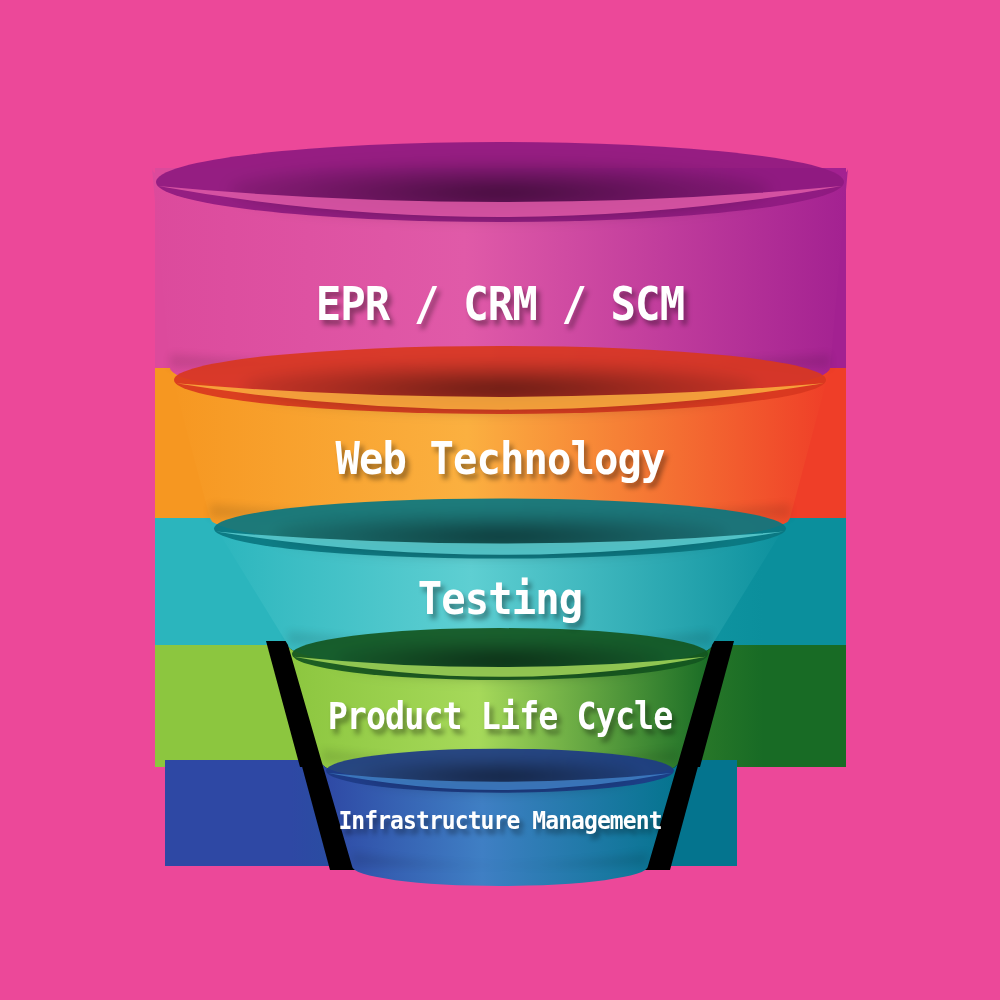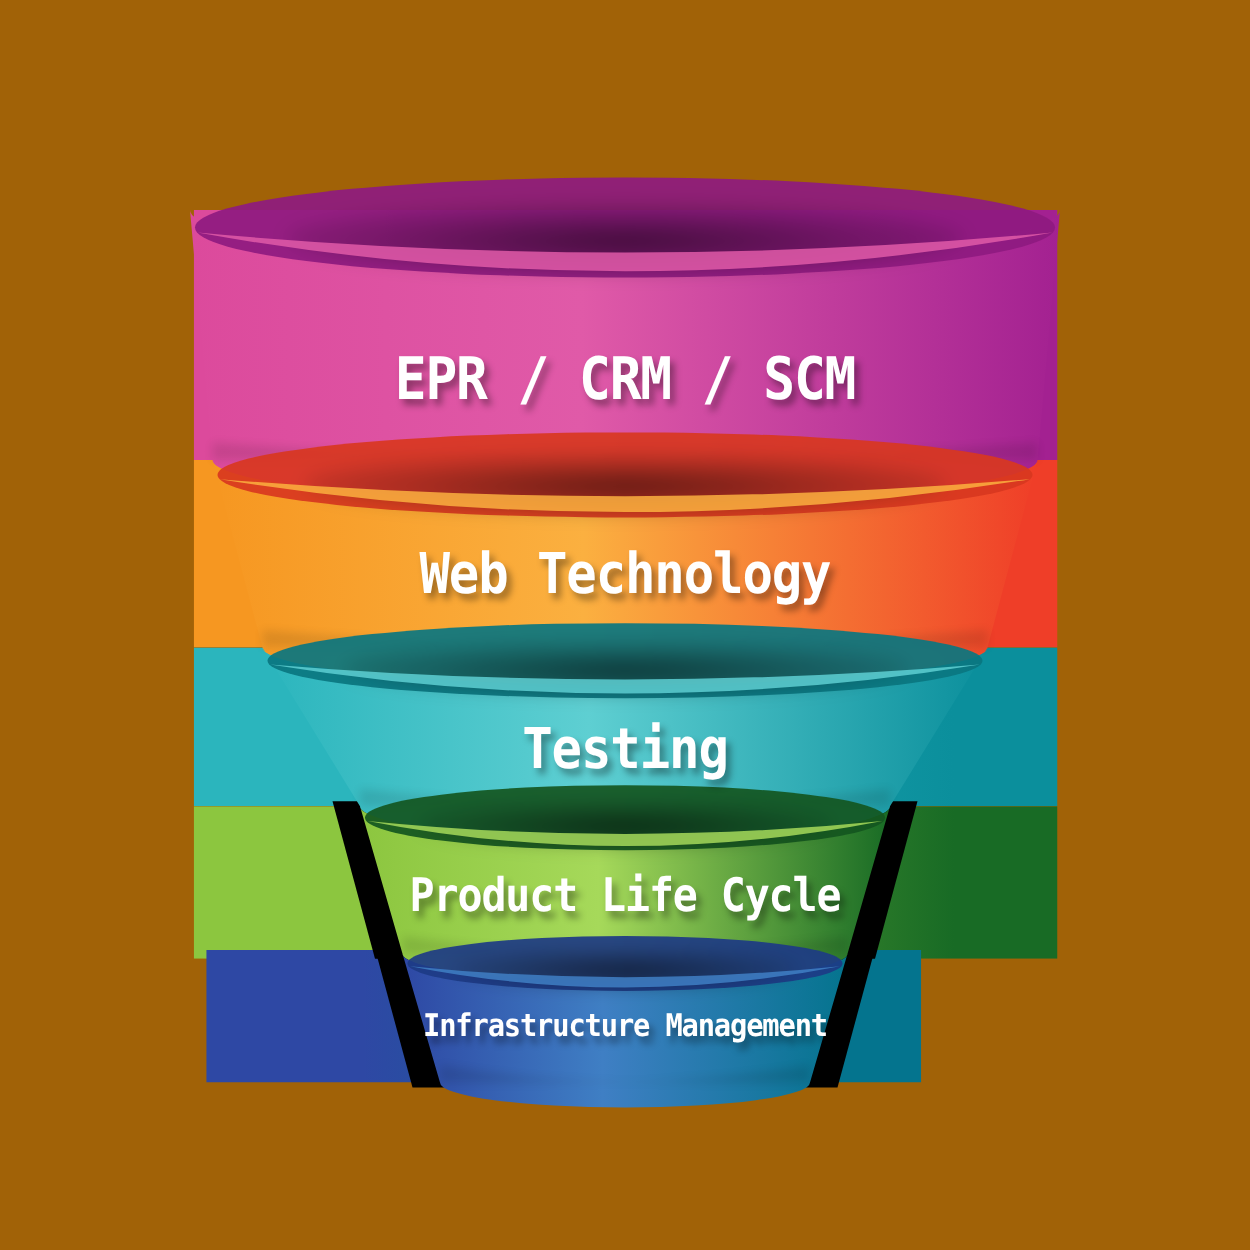--- a/index.html
+++ b/index.html
@@ -9,21 +9,21 @@
     width: 1000px;
     height: 1000px;
     overflow: hidden;
     font-family: "Liberation Sans", sans-serif;
   }
 
   #stage {
     position: relative;
     width: 1000px;
     height: 1000px;
-    background: #a16207;
+    background: #ec4899;
   }
 
   
   .band {
     position: absolute;
     overflow: hidden;
   }
 
   .band-pink   { left:155px; top:168px;  width:691px; height:200px; }
   .band-orange { left:155px; top:368px;  width:691px; height:150px; }

